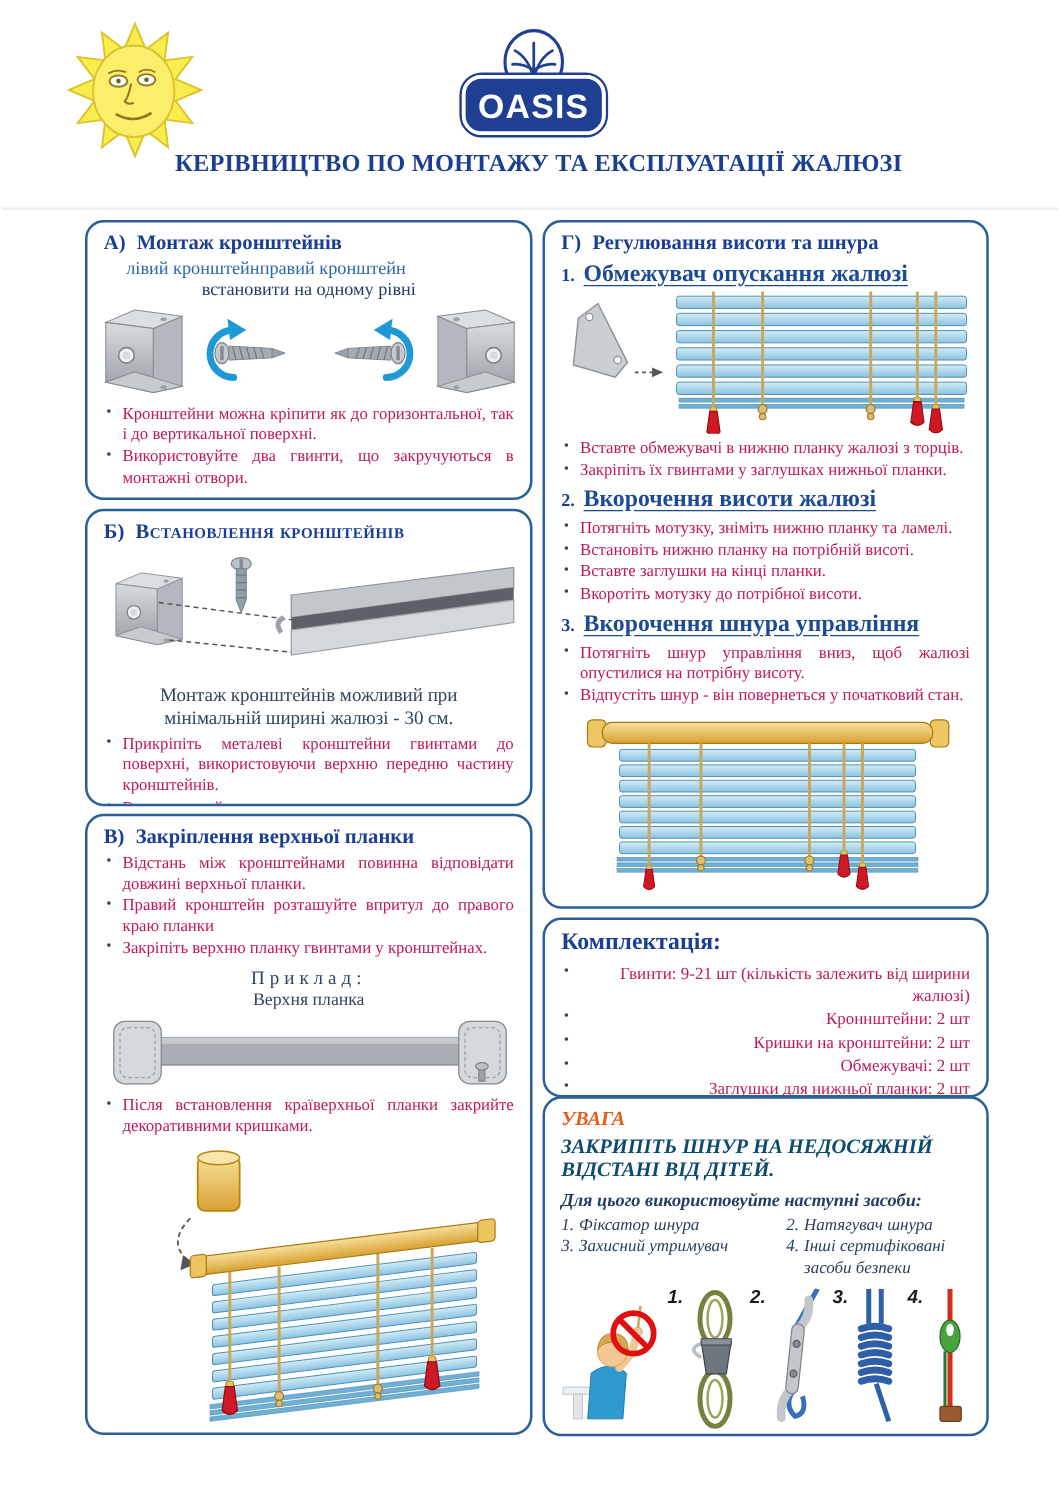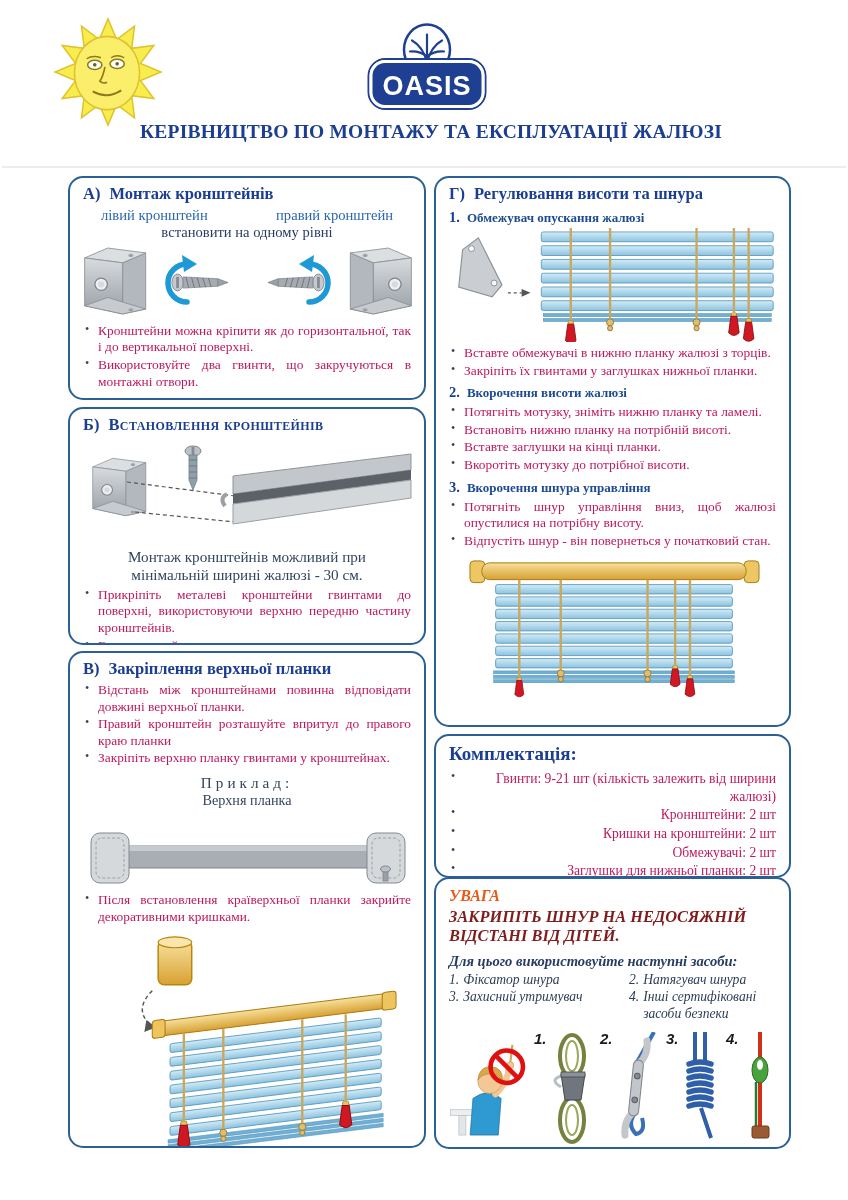--- a/index.html
+++ b/index.html
@@ -25,38 +25,38 @@
 
   .h2{display:flex;gap:9px;align-items:baseline;font-size:16.5px;font-weight:bold;
     color:#1c3e92;margin:1px 0 3px;}
   .h2 .sc{font-variant:small-caps;letter-spacing:.4px;}
 
   ul.bullets{margin:3px 0 0;padding:0;list-style:none;font-size:13.4px;line-height:1.24;color:#be185d;}
   ul.bullets li{position:relative;padding-left:15px;text-align:justify;margin-bottom:1px;}
   ul.bullets li::before{content:"\2022";position:absolute;left:2px;top:-1px;font-size:12px;color:#32455e;}
   ul.bullets.left li{text-align:right;}
 
-  .bracket-labels{display:flex;justify-content:space-between;padding:0 18px;
-    color:#2b66ae;font-size:14.6px;line-height:1.15;gap:28px;}
+  .bracket-labels{display:flex;padding:0 18px;
+    color:#2b66ae;font-size:14.6px;line-height:1.15;}
   .center-label{text-align:center;color:#273c63;font-size:14.6px;line-height:1.1;margin-bottom:2px;}
   .fig{display:block;margin:0 auto;}
   .note{text-align:center;font-size:15.2px;line-height:1.18;margin:4px 8px 2px;color:#32455e;}
   .example{text-align:center;letter-spacing:4px;font-size:15.2px;margin-top:7px;color:#32455e;}
-  .example-cap{text-align:center;font-size:14.2px;margin-bottom:18px;color:#32455e;}
+  .example-cap{text-align:center;font-size:14.2px;margin-bottom:2px;color:#32455e;}
 
   .sub{display:flex;align-items:baseline;gap:7px;margin:5px 0 2px;}
   .sub .num{font-size:14.5px;font-weight:bold;color:#1c3e92;}
-  .sub .t{font-size:13px;font-weight:bold;color:#1c4b92;
+  .sub .t{font-size:19px;font-weight:bold;color:#1c4b92;text-decoration:underline;
     text-underline-offset:3px;}
 
   .k-title{font-size:19px;font-weight:bold;color:#1c3e92;margin:2px 0 5px;}
   #box-k ul.bullets{font-size:13.6px;line-height:1.3;}
 
   .w-title{font-size:16px;font-weight:bold;color:#e85a16;margin-top:3px;}
-  .w-main{font-size:16.4px;font-weight:bold;color:#7f1d1d;line-height:1.18;margin:2px 0 7px;}
+  .w-main{font-size:16.4px;font-weight:bold;color:#0c4a6e;line-height:1.18;margin:2px 0 7px;}
   .w-intro{font-size:14.6px;font-weight:bold;color:#273c63;margin-bottom:2px;}
   .w-grid{display:grid;grid-template-columns:176px 1fr;column-gap:4px;row-gap:1px;
     font-size:13.6px;line-height:1.22;color:#2c3e57;}
   .w-item{display:flex;gap:4px;}
   .w-item .n{flex:none;}
   .w-figure{display:flex;align-items:flex-end;gap:6px;margin-top:2px;height:130px;}
   .w-device{position:relative;flex:none;}
   .w-device .dlabel{position:absolute;top:-2px;left:-14px;font-family:"Liberation Sans",sans-serif;
     font-weight:bold;font-size:15px;color:#1a1a1a;}
 </style>

